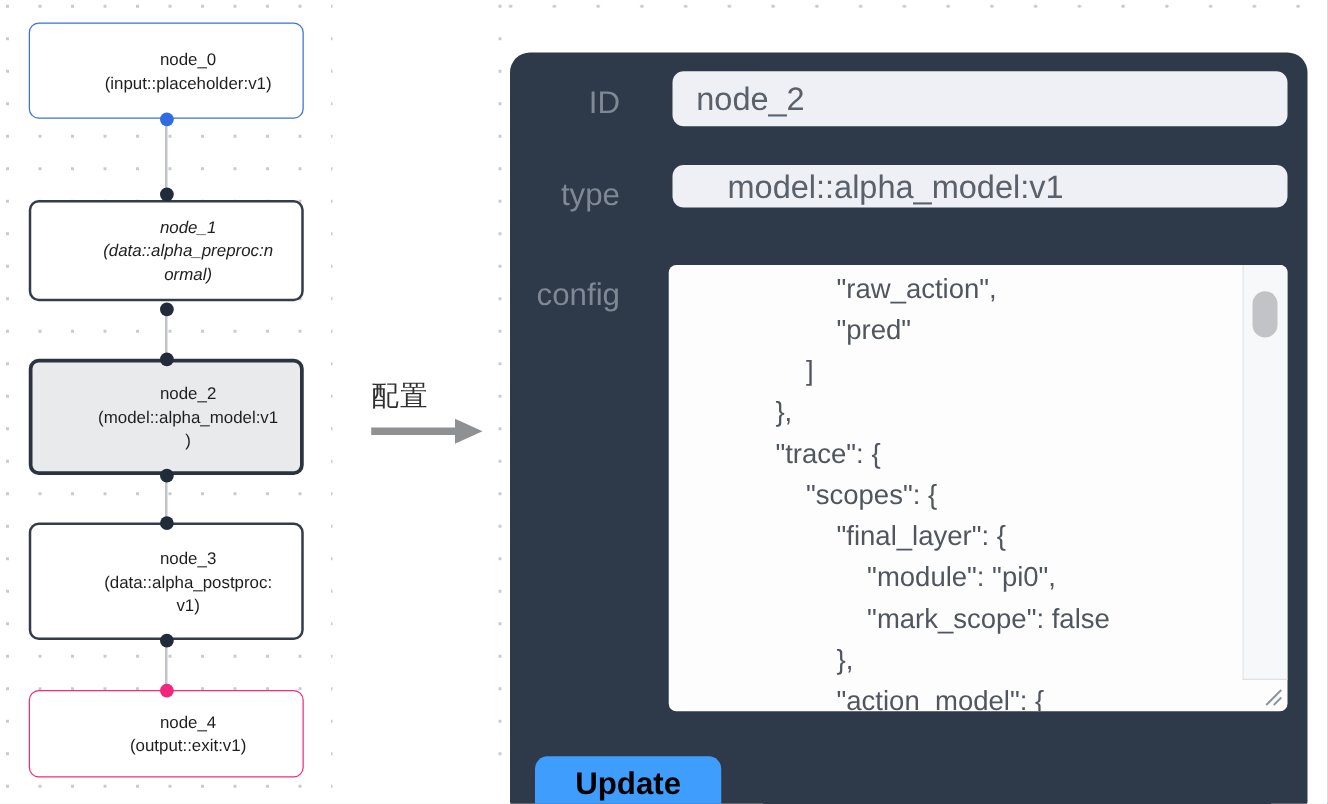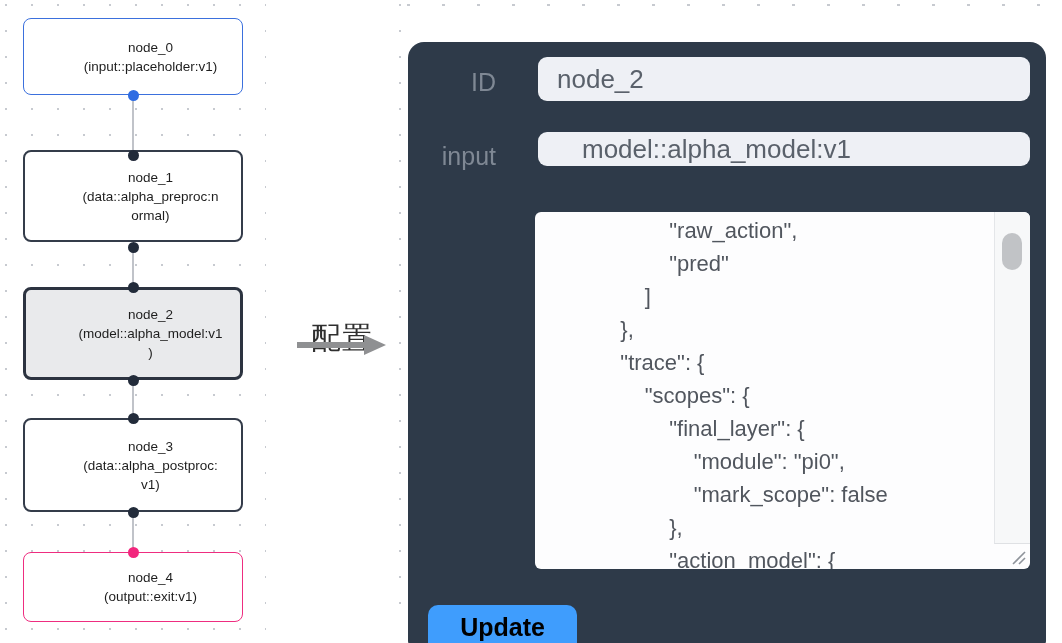--- a/index.html
+++ b/index.html
@@ -26,39 +26,39 @@
 
   
   .node {
     position:absolute; left:23px; width:220px;
     background:#ffffff; border:2px solid #343c4a; border-radius:8px;
     display:flex; align-items:center; justify-content:center;
     text-align:center; font-size:13.5px; line-height:19px; color:#1e1e1e;
     white-space:pre-line; z-index:2;padding-left:35px;
   }
   .node--input    { top:18px;  height:77px; border-color:#3b70dd; border-width:1.5px; }
-  .node--n1       { top:150px; height:92px; }
+  .node--n1       { top:160px; height:81px;font-style:italic; }
   .node--selected { top:287px; height:93px; background:#e9eaec; border-width:3px; border-color:#2c3340; }
   .node--n3       { top:418px; height:94px; }
   .node--output   { top:552px; height:70px; border-color:#ee2d80; border-width:1.5px; }
 
   .edge { position:absolute; left:132px; width:2px; background:#c0c3c9; z-index:1; }
   .edge--0 { top:95px;  height:60px; }
   .edge--1 { top:247px; height:40px; }
   .edge--2 { top:380px; height:38px; }
   .edge--3 { top:512px; height:40px; }
 
   .port { position:absolute; left:128px; width:11px; height:11px; border-radius:50%;
           background:#222b3a; z-index:3; }
   .port--blue { background:#2f6ce2; }
   .port--pink { background:#f2267d; }
 
   
-  .annot-label { position:absolute; left:297px; top:318px; width:90px;
-                 font-size:30px; color:#2f2f2f; letter-spacing:1px;text-align:center; }
+  .annot-label { position:absolute; left:297px; top:302px; width:90px;
+                 font-size:22px; color:#2f2f2f; letter-spacing:1px; }
   .arrow-bar  { position:absolute; left:297px; top:342px; width:68px; height:6px; background:#8f9092; }
   .arrow-head { position:absolute; left:364px; top:335px; width:0; height:0;
                 border-left:22px solid #8f9092; border-top:10px solid transparent;
                 border-bottom:10px solid transparent; }
 
   
   .panel {
     position:absolute; left:408px; top:18px; width:638px; height:604px;
     background:#2e3a49; border-radius:16px 16px 5px 5px; overflow:hidden; z-index:4;margin-top:24px;
   }
@@ -143,23 +143,24 @@
 
   <div class="annot-label">配置</div>
   <div class="arrow-bar"></div>
   <div class="arrow-head"></div>
 
   <div class="panel">
 
     <div class="f-label f-label--id">ID</div>
     <input class="f-input f-input--id" type="text" readonly="" value="node_2" style="">
 
-    <div class="f-label f-label--type">input</div>
+    <div class="f-label f-label--type">type</div>
     <input class="f-input f-input--type" type="text" readonly="" value="model::alpha_model:v1" style="">
 
+    <div class="f-label f-label--config">config</div>
 
     <div class="config-box">
       <pre class="config-pre">                    "raw_action",
                     "pred"
                 ]
             },
             "trace": {
                 "scopes": {
                     "final_layer": {
                         "module": "pi0",

